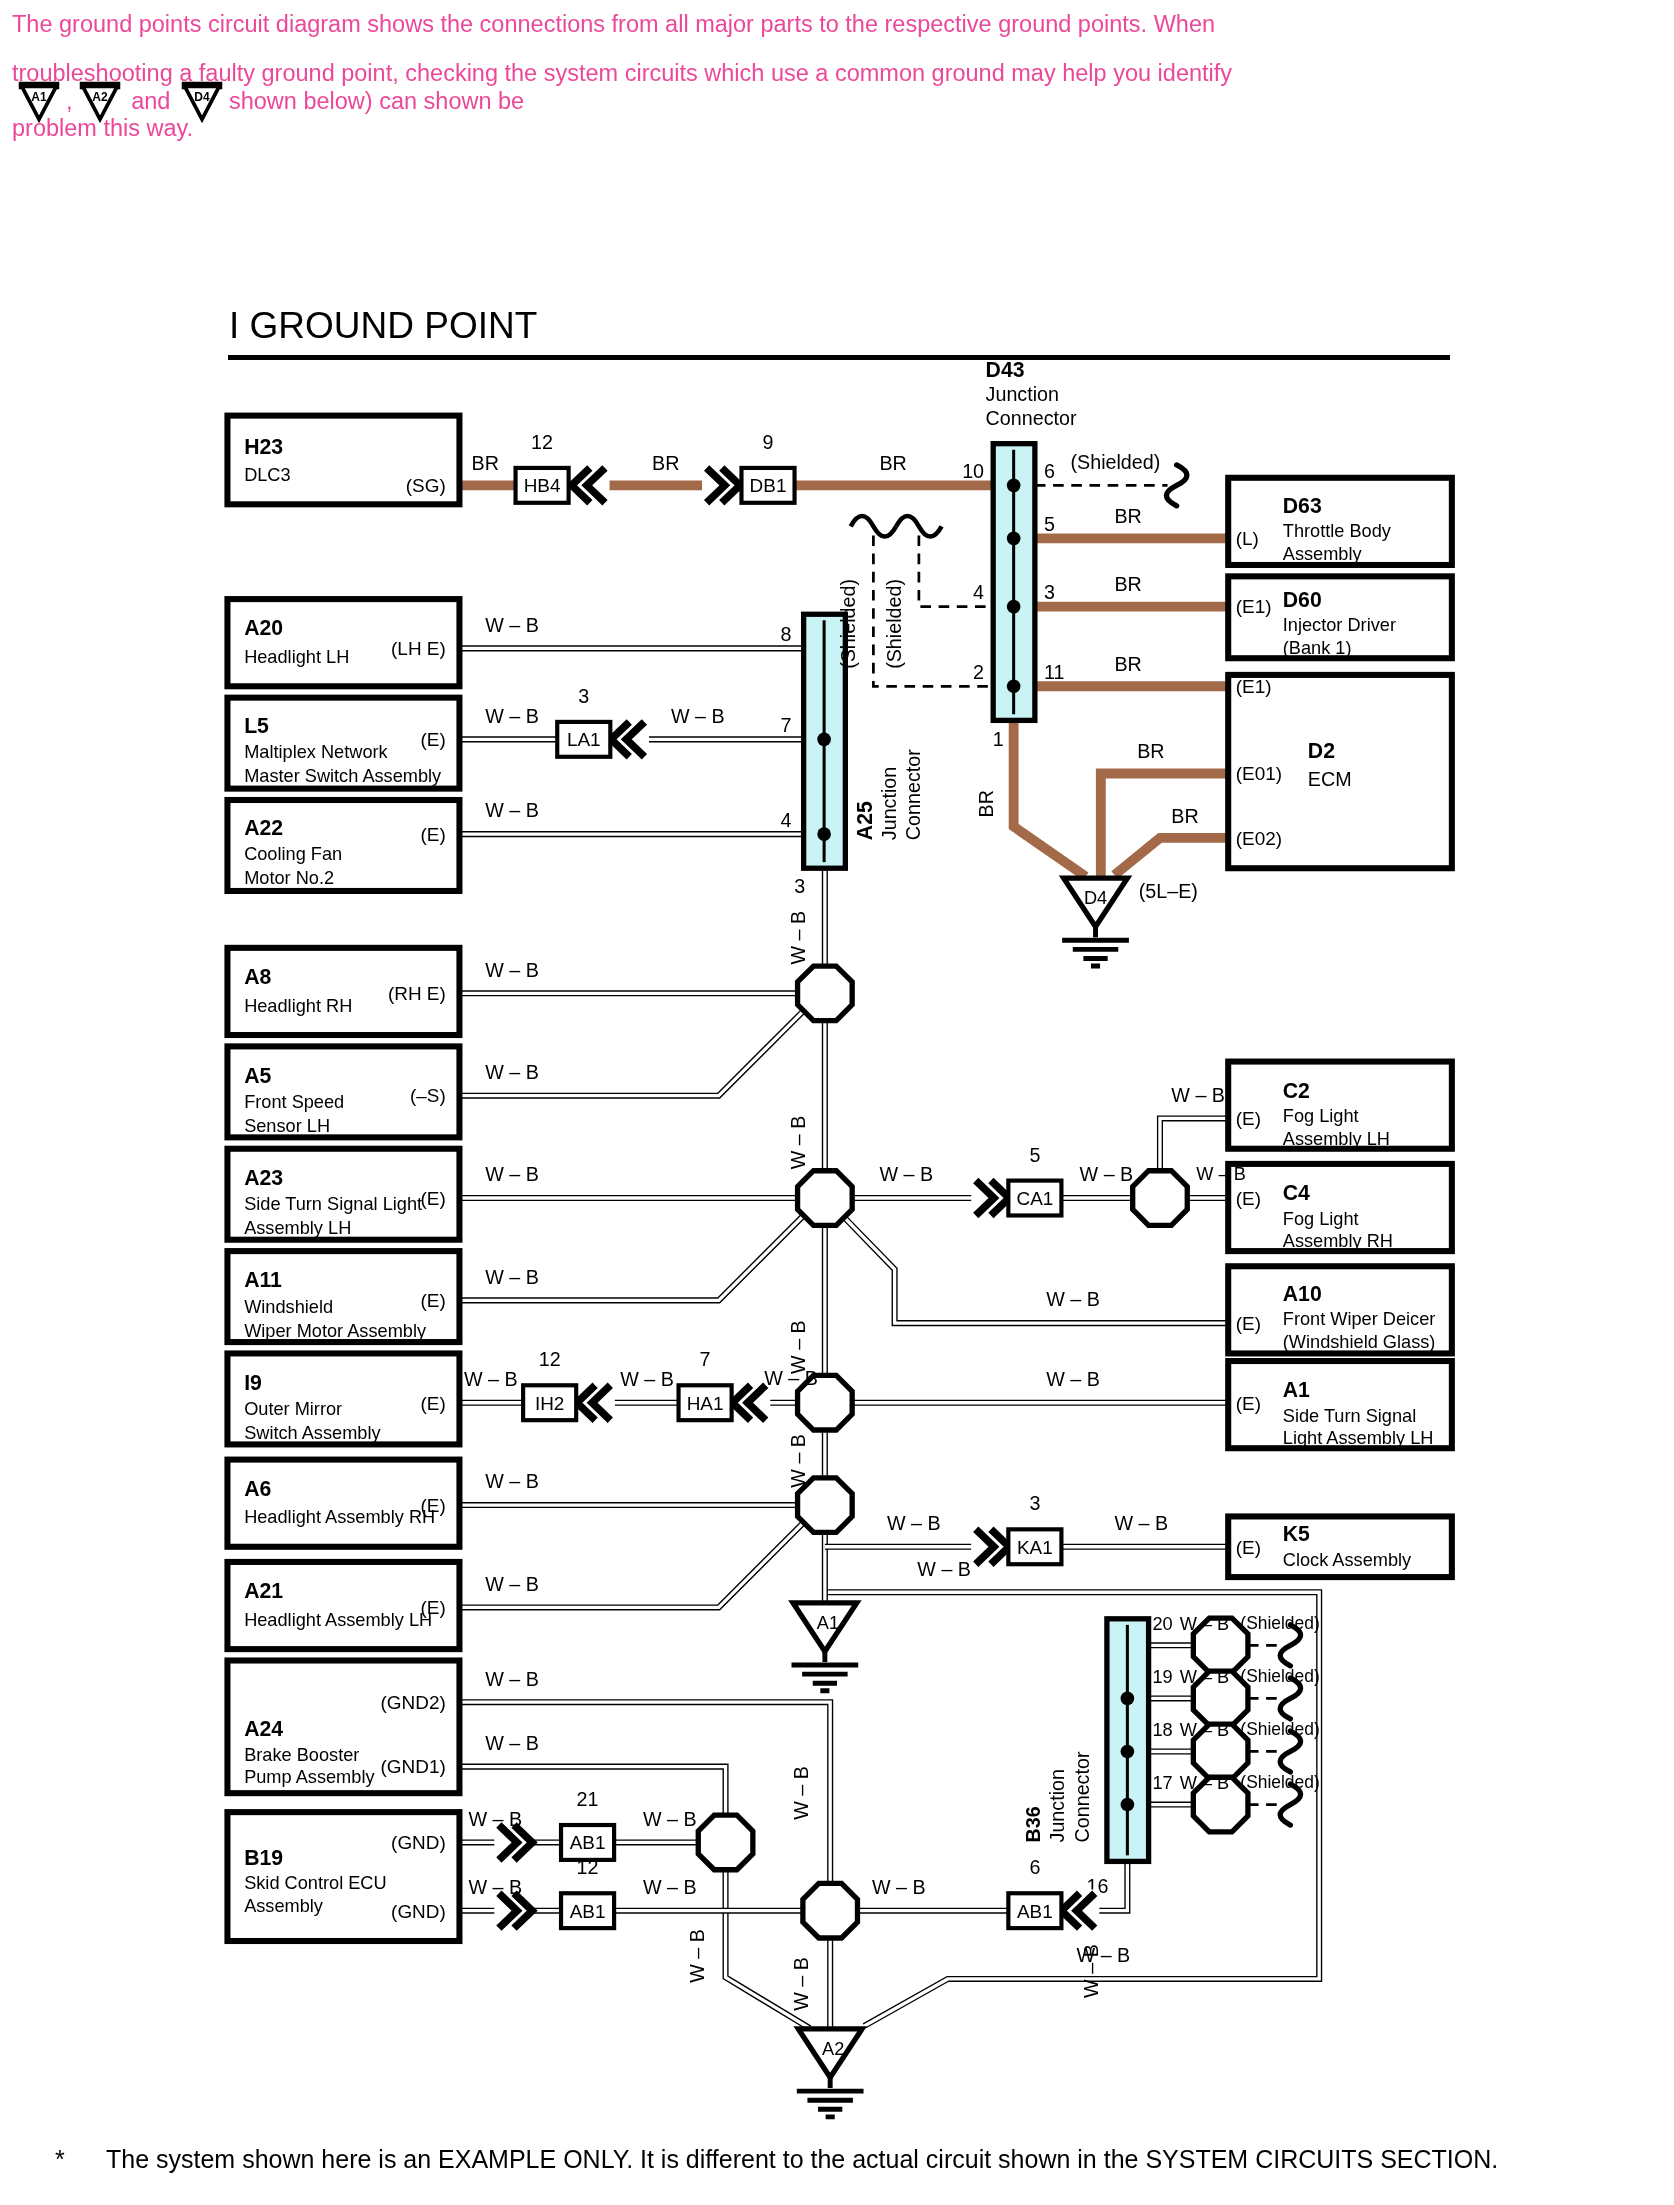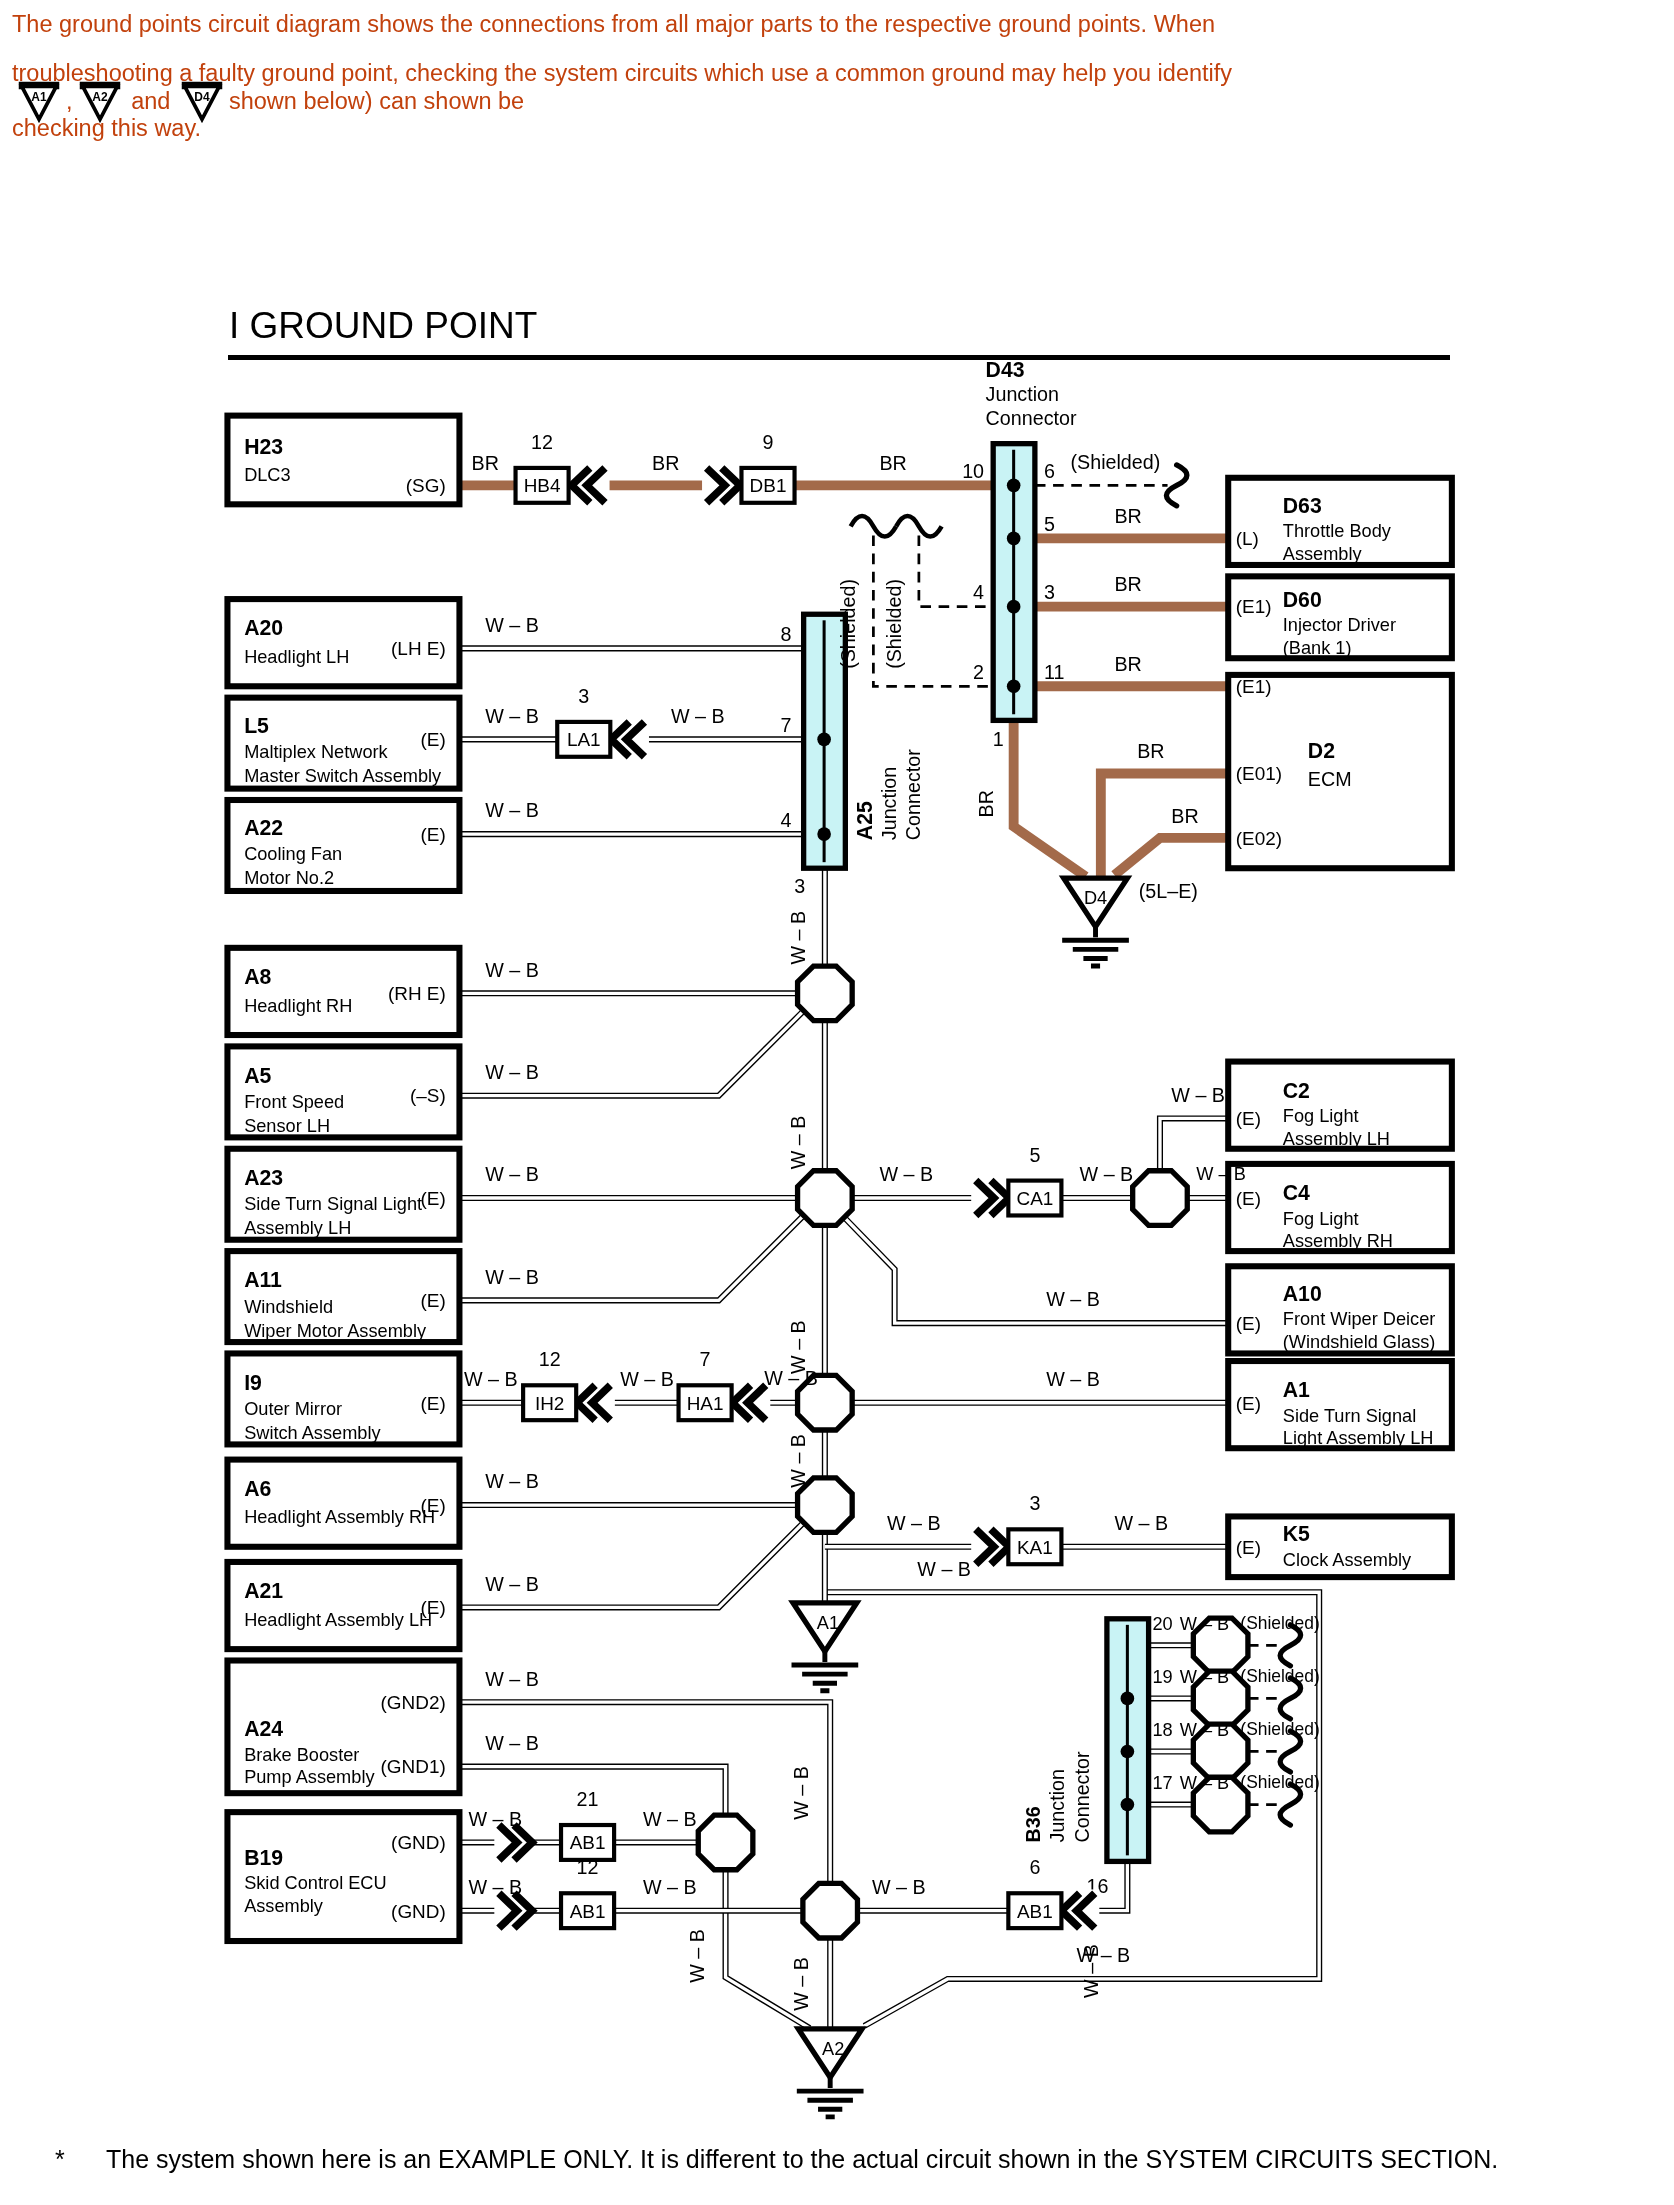--- a/index.html
+++ b/index.html
@@ -1,17 +1,17 @@
 <!DOCTYPE html>
 <html style="font-size:12px"><head>
 <meta charset="utf-8">
 <style>
   html,body{margin:0;padding:0;background:#fff}
   body{width:1674px;height:2205px;position:relative;font-family:"Liberation Sans",sans-serif;color:#000}
-  .pline{position:absolute;left:12px;white-space:nowrap;font-size:23.5px;color:#c2410c}
+  .pline{position:absolute;left:12px;white-space:nowrap;font-size:23.5px;color:#ec4899}
   .tri-inline{display:inline-block;vertical-align:-15px;margin:0 6px}
   .title{position:absolute;left:229px;top:305px;font-size:37px;font-weight:normal;letter-spacing:0px}
   .title-underline{position:absolute;left:228px;top:355px;width:1222px;height:5.3px;background:#000}
   .footnote{position:absolute;left:0;top:2145px;width:1674px;font-size:25px}
   .footnote .mark{position:absolute;left:55px}
   .footnote .txt{position:absolute;left:106px;white-space:nowrap}
   svg text{font-family:"Liberation Sans",sans-serif;fill:#000}
   .b28{font-size:28px;font-weight:bold}
   .b26{font-size:26px;font-weight:bold}
   .n26{font-size:26px}.n25{font-size:25px}.n24{font-size:24px}.n23{font-size:23px}
@@ -514,21 +514,21 @@
     </svg><span>,</span><svg class="tri-inline" width="42" height="44" viewBox="0 0 56 58" style="font-size:31px">
       <line x1="1" y1="7" x2="55" y2="7" stroke="#000" stroke-width="10"></line>
       <polygon points="5,8 51,8 28,52" fill="#fff" stroke="#000" stroke-width="5"></polygon>
       <text x="28" y="27" text-anchor="middle" style="font:bold 16px 'Liberation Sans',sans-serif">A2</text>
     </svg><span style="margin:0 4.6px">and</span><svg class="tri-inline" width="42" height="44" viewBox="0 0 56 58" style="font-size:31px">
       <line x1="1" y1="7" x2="55" y2="7" stroke="#000" stroke-width="10"></line>
       <polygon points="5,8 51,8 28,52" fill="#fff" stroke="#000" stroke-width="5"></polygon>
       <text x="28" y="27" text-anchor="middle" style="font:bold 16px 'Liberation Sans',sans-serif">D4</text>
     </svg><span>shown below) can shown be</span>
 </div>
-<div class="pline" style="top:115px"><span>checking this way.</span></div>
+<div class="pline" style="top:115px"><span>problem this way.</span></div>
 
 
 <div class="title">I GROUND POINT</div>
 <div class="title-underline"></div>
 
 
 <div class="footnote">
   <span class="mark">*</span>
   <span class="txt">The system shown here is an EXAMPLE ONLY. It is different to the actual circuit shown in the SYSTEM CIRCUITS SECTION.</span>
 </div>

